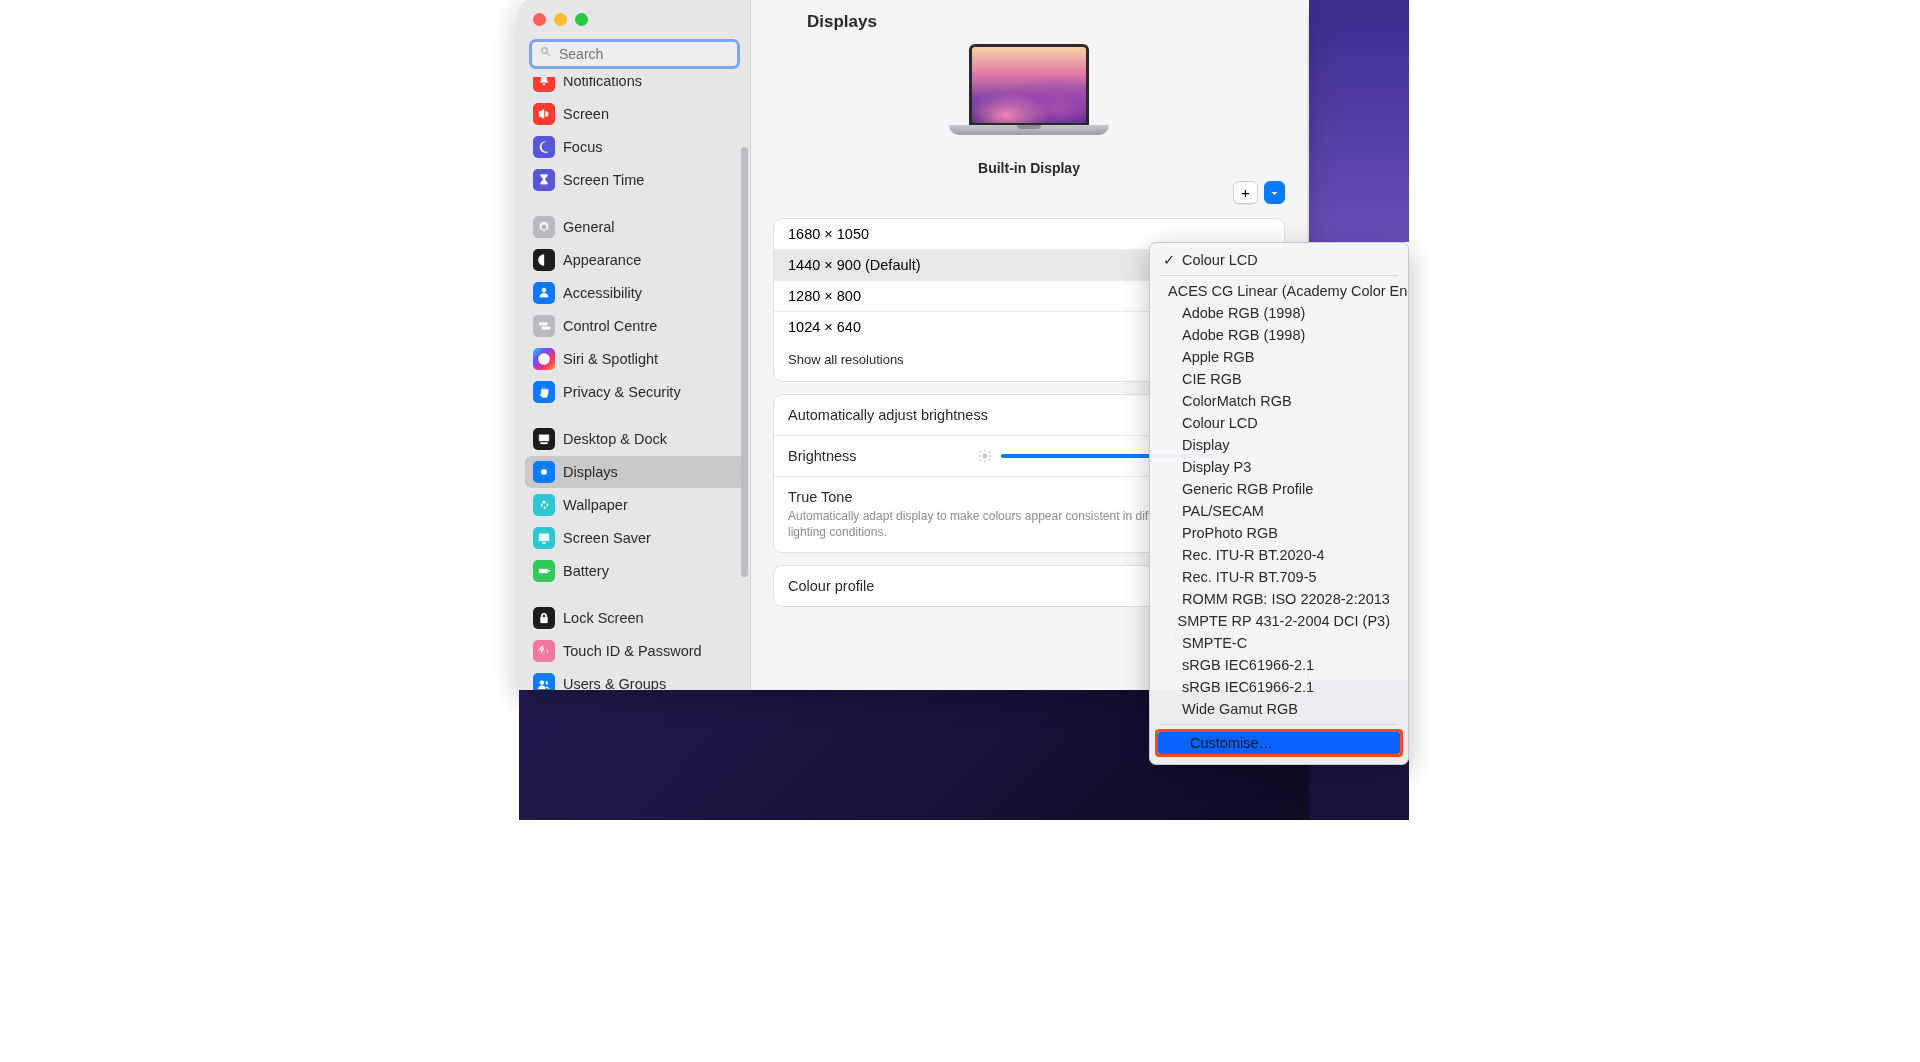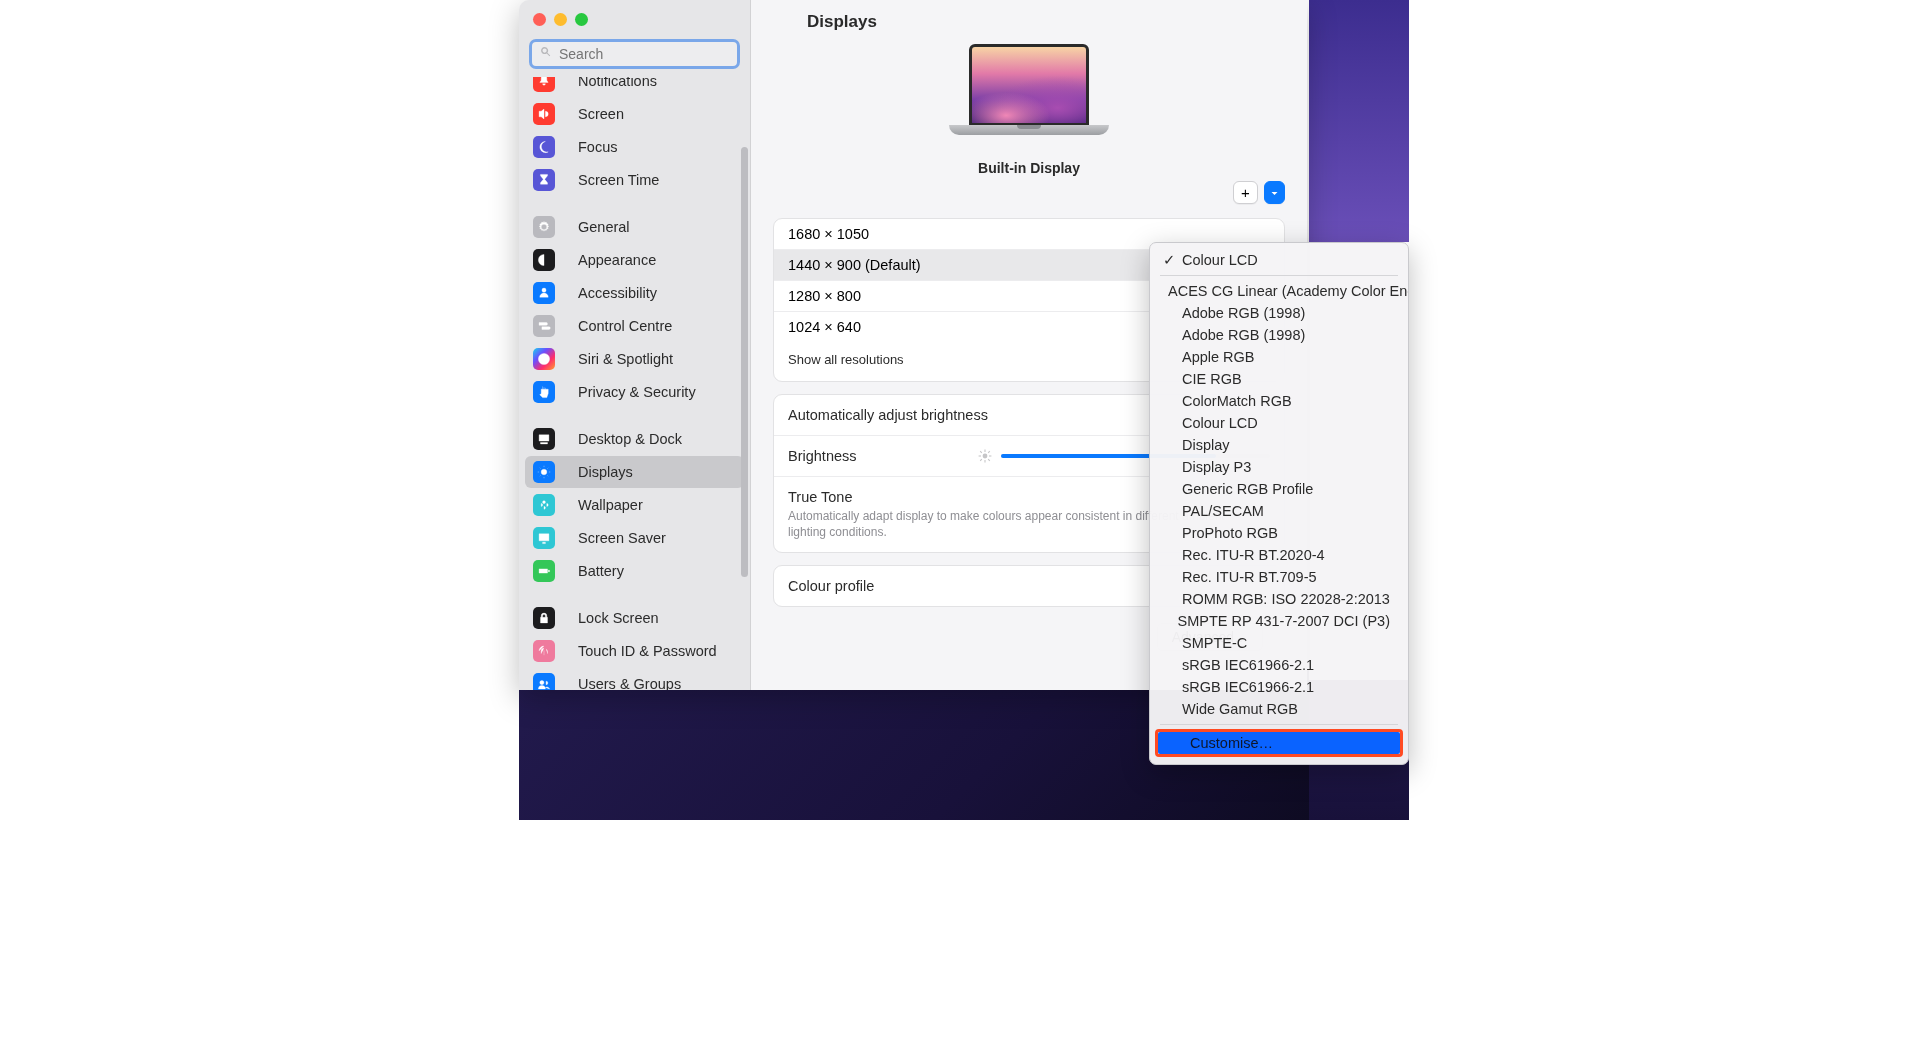--- a/index.html
+++ b/index.html
@@ -85,21 +85,21 @@
   height: 100%;
   overflow-y: hidden;
   position: relative;
 }
 .sb-list {
   padding: 0 6px;
   margin-top: -12px;
 }
 .sb-item {
   display: flex; align-items: center;
-  gap: 23px;
+  gap: 8px;
   padding: 5px 8px;
   border-radius: 6px;
   margin-bottom: 1px;
   cursor: default;
 }
 .sb-item.selected { background: #c9c9cc; }
 .sb-icon {
   width: 22px; height: 22px;
   border-radius: 5px;
   display: flex; align-items: center; justify-content: center;
@@ -607,21 +607,21 @@
       <div class="dd-item">
         <span class="dd-check"></span>
         <span>Rec. ITU-R BT.709-5</span>
       </div>
       <div class="dd-item">
         <span class="dd-check"></span>
         <span>ROMM RGB: ISO 22028-2:2013</span>
       </div>
       <div class="dd-item">
         <span class="dd-check"></span>
-        <span>SMPTE RP 431-7-2007 DCI (P3)</span>
+        <span>SMPTE RP 431-2-2004 DCI (P3)</span>
       </div>
       <div class="dd-item">
         <span class="dd-check"></span>
         <span>SMPTE-C</span>
       </div>
       <div class="dd-item">
         <span class="dd-check"></span>
         <span>sRGB IEC61966-2.1</span>
       </div>
       <div class="dd-item">

